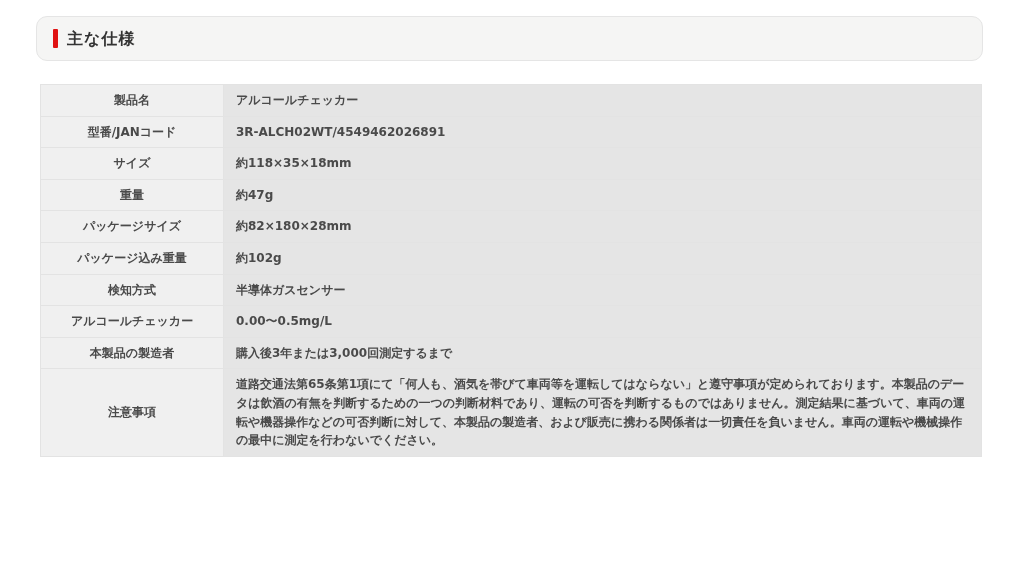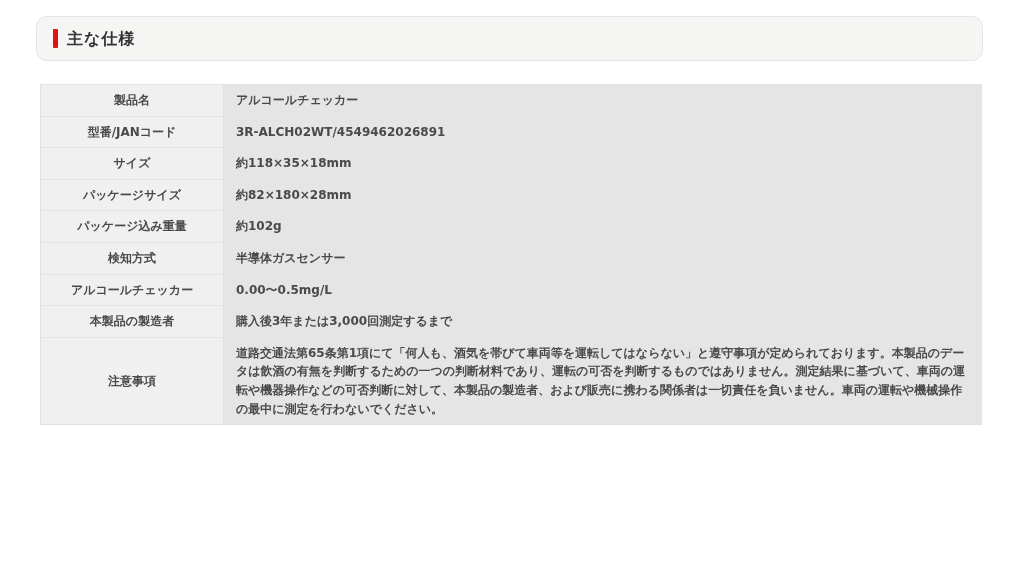--- a/index.html
+++ b/index.html
@@ -102,20 +102,24 @@
         </tr>
         <tr>
           <th>型番/JANコード</th>
           <td>3R-ALCH02WT/4549462026891</td>
         </tr>
         <tr>
           <th>サイズ</th>
           <td>約118×35×18mm</td>
         </tr>
         <tr>
+          <th>重量</th>
+          <td>約47g</td>
+        </tr>
+        <tr>
           <th>パッケージサイズ</th>
           <td>約82×180×28mm</td>
         </tr>
         <tr>
           <th>パッケージ込み重量</th>
           <td>約102g</td>
         </tr>
         <tr>
           <th>検知方式</th>
           <td>半導体ガスセンサー</td>

